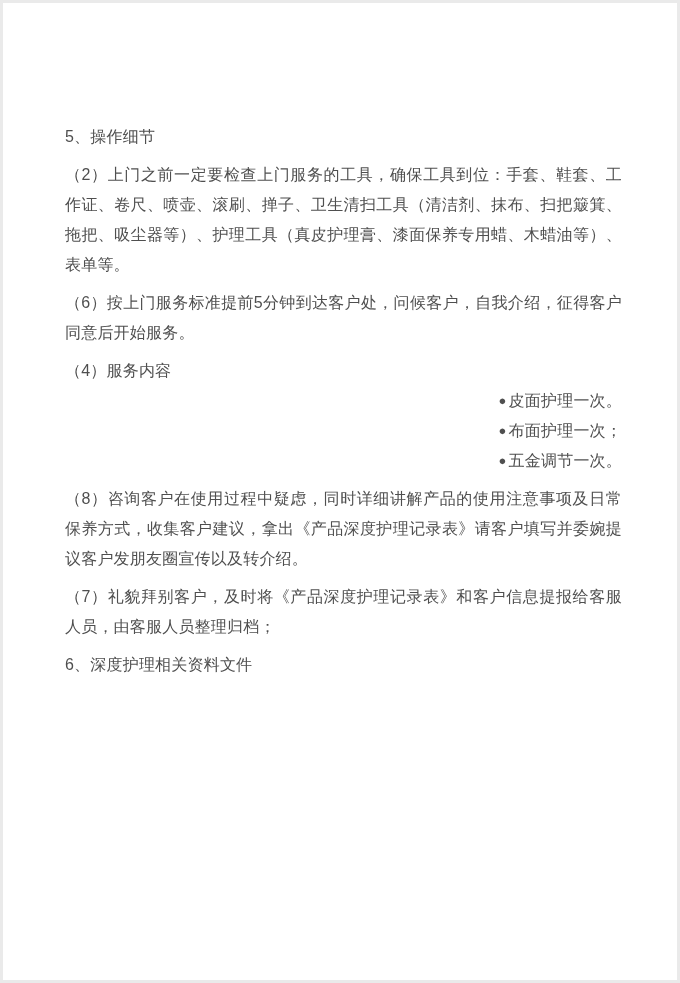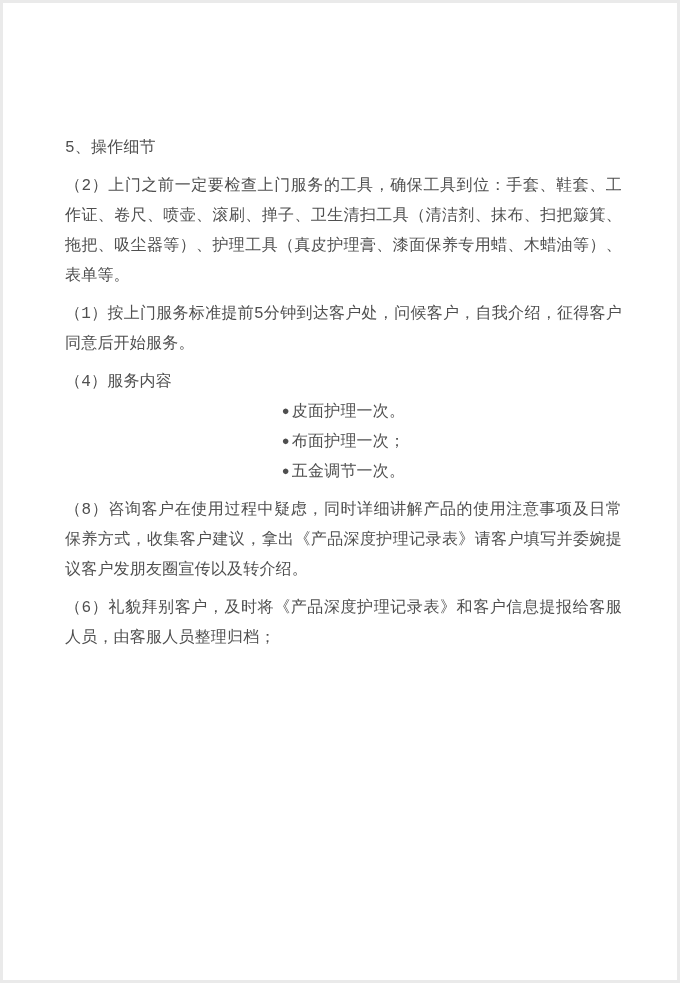--- a/index.html
+++ b/index.html
@@ -14,42 +14,42 @@
   .page {
     position: absolute;
     inset: 0;
     box-sizing: border-box;
     background: #ffffff;
     border: 3px solid #eaeaea;
   }
   .content {
     position: absolute;
     left: 62px;
-    top: 130px;
+    top: 119px;
     width: 557px;
     font-size: 16px;
     line-height: 30px;
     text-align: justify;
     letter-spacing: 0.2px;
-    font-family: Liberation Mono, monospace;
   }
   .sec { margin: 0; }
   .sec.gap { margin-top: 8px; }
   .sec.heading { text-align: left; }
-  .sec.bullet { text-align: center; }
+  .sec.bullet { text-align: right; }
   .sec.bullet .marker { font-size: 13px; margin-right: 2px; vertical-align: 1px; }
 </style>
 </head>
 <body style="background: rgb(255, 255, 255);">
 
 <div class="page" style="border-color: rgb(234, 234, 234);">
   <div class="content" style="color: rgb(79, 79, 79);">
       <div class="sec heading">5、操作细节</div>
       <div class="sec para gap">（2）上门之前一定要检查上门服务的工具，确保工具到位：手套、鞋套、工作证、卷尺、喷壶、滚刷、掸子、卫生清扫工具（清洁剂、抹布、扫把簸箕、拖把、吸尘器等）、护理工具（真皮护理膏、漆面保养专用蜡、木蜡油等）、表单等。</div>
-      <div class="sec para gap">（1）按上门服务标准提前5分钟到达客户处，问候客户，自我介绍，征得客户同意后开始服务。</div>
+      <div class="sec para gap">（6）按上门服务标准提前5分钟到达客户处，问候客户，自我介绍，征得客户同意后开始服务。</div>
       <div class="sec para gap">（4）服务内容</div>
       <div class="sec bullet"><span class="marker">●</span><span>皮面护理一次。</span></div>
       <div class="sec bullet"><span class="marker">●</span><span>布面护理一次；</span></div>
       <div class="sec bullet"><span class="marker">●</span><span>五金调节一次。</span></div>
       <div class="sec para gap">（8）咨询客户在使用过程中疑虑，同时详细讲解产品的使用注意事项及日常保养方式，收集客户建议，拿出《产品深度护理记录表》请客户填写并委婉提议客户发朋友圈宣传以及转介绍。</div>
-      <div class="sec para gap">（6）礼貌拜别客户，及时将《产品深度护理记录表》和客户信息提报给客服人员，由客服人员整理归档；</div>
+      <div class="sec para gap">（7）礼貌拜别客户，及时将《产品深度护理记录表》和客户信息提报给客服人员，由客服人员整理归档；</div>
+      <div class="sec heading gap">6、深度护理相关资料文件</div>
     </div>
 </div>
 
 </body></html>

